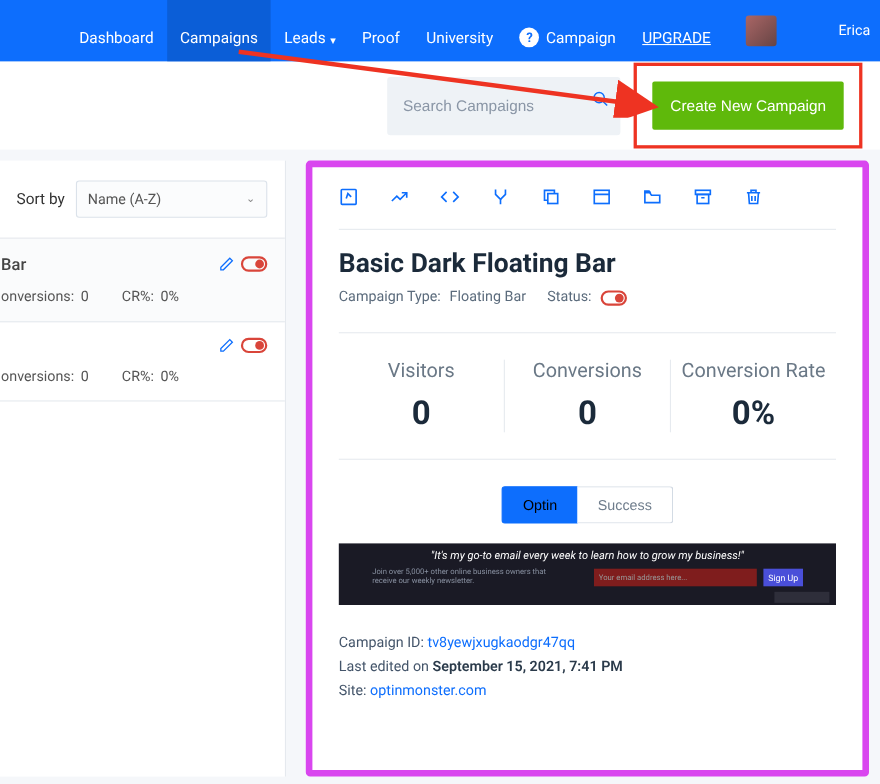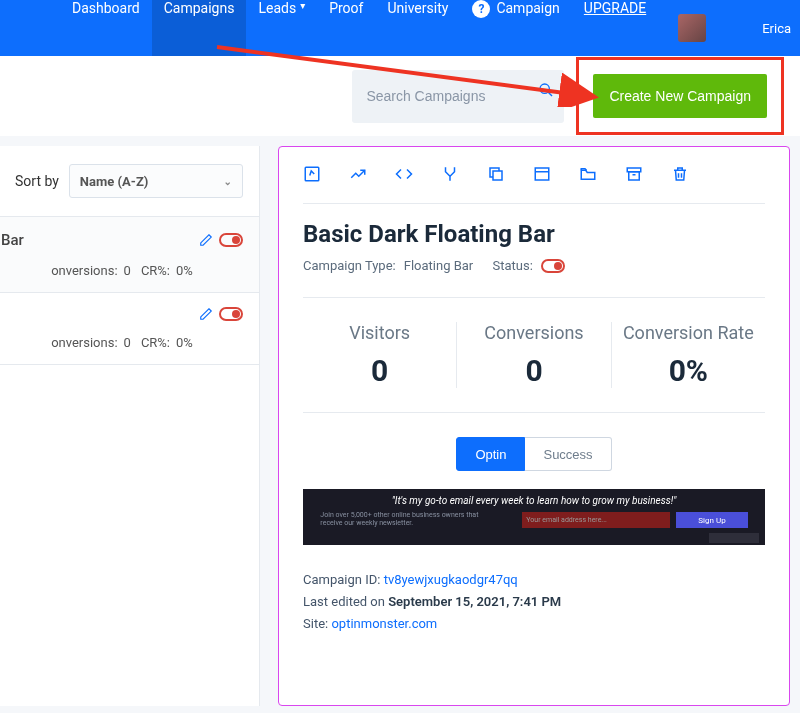--- a/index.html
+++ b/index.html
@@ -1,20 +1,20 @@
 <!DOCTYPE html>
 <html><head>
 <meta charset="utf-8">
 <style>
   * { box-sizing: border-box; margin: 0; padding: 0; }
   body { font-family: -apple-system, BlinkMacSystemFont, "Segoe UI", Roboto, sans-serif; background: #f5f7fa; width: 800px; height: 713px; overflow: hidden; }
   
   
   .topnav { background: #0d6efd; height: 56px; display: flex; align-items: center; padding: 0 20px 0 60px; color: #fff; font-size: 14px; }
-  .nav-item { padding: 0 12px; height: 56px; display: flex; align-items: flex-start; cursor: pointer; }
+  .nav-item { padding: 13px 12px; height: 56px; display: flex; align-items: flex-end; cursor: pointer; }
   .nav-item.active { background: #0b5ed7; }
   .chev { margin-left: 4px; font-size: 10px; }
   .help-icon { width: 18px; height: 18px; border-radius: 50%; background: #fff; color: #0d6efd; display: inline-flex; align-items: center; justify-content: center; font-size: 12px; font-weight: bold; margin-right: 6px; }
   .upgrade { text-decoration: underline; }
   .spacer { flex: 1; }
   .avatar { width: 28px; height: 28px; border-radius: 3px; background: linear-gradient(135deg,#a66,#644); margin: 0 8px 0 20px; }
   .user { display: flex; align-items: center; font-size: 13px; gap: 48px; }
 
   
   .subheader { background: #fff; height: 80px; display: flex; align-items: center; justify-content: flex-end; padding: 0 16px; position: relative; }
@@ -26,55 +26,55 @@
   .red-border { border: 3px solid #e32; padding: 14px; }
 
   
   .arrow-svg { position: absolute; top: 42px; left: 215px; width: 410px; height: 65px; pointer-events: none; }
 
   
   .body-row { display: flex; margin-top: 10px; height: 560px; }
   .sidebar { width: 265px; background: #fff; border-right: 1px solid #e5e9ee; padding-top: 18px; margin-left: -5px; }
   .sortby { display: flex; align-items: center; padding: 0 16px 18px 20px; font-size: 14px; color: #333; }
   .sortby-label { margin-right: 10px; }
-  .sort-select { flex:1; height: 34px; border: 1px solid #dbe2ea; border-radius: 3px; background: #fbfcfd; padding: 0 10px; font-size: 13px; color: #555; display: flex; align-items: center; justify-content: space-between; cursor: pointer; font-weight: bold; }
+  .sort-select { flex:1; height: 34px; border: 1px solid #dbe2ea; border-radius: 3px; background: #fbfcfd; padding: 0 10px; font-size: 13px; color: #555; display: flex; align-items: center; justify-content: space-between; cursor: pointer; }
   .side-item { border-top: 1px solid #e5e9ee; border-bottom: 1px solid #e5e9ee; padding: 14px 16px 14px 6px; font-size: 13px; color: #444; }
   .side-item + .side-item { border-top: none; }
   .side-row1 { display: flex; justify-content: space-between; align-items: center; margin-bottom: 14px; font-size: 15px; font-weight: 500; }
   .side-actions { display: flex; align-items: center; gap: 6px; }
   .edit-icon { color: #0d6efd; }
   .toggle { width: 24px; height: 14px; border: 2px solid #d9453a; border-radius: 8px; position: relative; }
   .toggle::after { content: ''; position: absolute; width: 8px; height: 8px; background: #d9453a; border-radius: 50%; top: 1px; right: 1px; }
-  .side-row2 { display: flex; gap: 10px; color: #555; justify-content: center; }
+  .side-row2 { display: flex; gap: 30px; color: #555; }
   .side-metric { display: flex; align-items: center; gap: 6px; font-size: 13px; }
 
   
-  .main { flex: 1; background: #fff; margin-left: 18px; margin-right: 10px; border: 1px solid #d946ef; border-radius: 4px; padding: 18px 24px; overflow-y: auto; }
+  .main { flex: 1; background: #fff; margin-left: 18px; margin-right: 10px; border: 6px solid #d946ef; border-radius: 4px; padding: 18px 24px; overflow-y: auto; }
   .icon-toolbar { display: flex; gap: 28px; color: #0d6efd; padding-bottom: 20px; border-bottom: 1px solid #e6eaef; }
   .icon-toolbar .tbicon { width: 18px; height: 18px; cursor: pointer; }
   .title { font-size: 24px; font-weight: 700; color: #1b2a3a; margin-top: 16px; }
   .meta-line { font-size: 13px; color: #5b6b7c; margin-top: 10px; display: flex; align-items: center; gap: 8px; }
   .divider { border-top: 1px solid #e6eaef; margin: 24px 0; }
   .stats { display: flex; text-align: center; }
   .stat { flex: 1; }
   .stat + .stat { border-left: 1px solid #e6eaef; }
   .stat-label { font-size: 18px; color: #6a7886; margin-bottom: 10px; }
   .stat-value { font-size: 30px; font-weight: 700; color: #1b2a3a; }
   .tab-pair { display: flex; justify-content: center; margin-top: 4px; }
   .tab-btn { height: 34px; padding: 0 18px; font-size: 13px; border: 1px solid #cfd7e1; background: #fff; color: #6f7d8c; cursor: pointer; }
   .tab-btn:first-child { border-radius: 3px 0 0 3px; }
   .tab-btn:last-child { border-radius: 0 3px 3px 0; border-left: none; }
-  .tab-btn.active { background: #0d6efd; color: #ffffff; border-color: #0d6efd; }
+  .tab-btn.active { background: #0d6efd; color: #000000; border-color: #0d6efd; }
 
   .preview { margin: 18px 0 0 0; background: #1a1a25; height: 56px; position: relative; color: #fff; font-size: 10px; display: flex; flex-direction: column; align-items: center; padding: 6px 0; }
   .preview-quote { font-style: italic; font-size: 10px; }
   .preview-row { display: flex; align-items: center; gap: 6px; margin-top: 6px; }
   .preview-desc { font-size: 7px; color: #8890a0; width: 160px; line-height: 1.1; }
   .preview-input { width: 148px; height: 16px; background: #7f1d1d; font-size: 7px; color: #999; padding: 0 4px; display: flex; align-items: center; margin-left: 36px; }
-  .preview-btn { background: #4a4fd9; color: #fff; font-size: 8px; height: 16px; padding: 0 22px; display: flex; align-items: center; }
+  .preview-btn { background: #4a4fd9; color: #fff; font-size: 8px; height: 16px; padding: 0 4px; display: flex; align-items: center; }
   .preview-corner { position: absolute; right: 6px; bottom: 2px; width: 50px; height: 10px; background: #2e2e3a; }
 
   .campaign-meta { margin-top: 24px; font-size: 13px; color: #44556a; line-height: 1.7; }
   .campaign-meta a { color: #0d6efd; text-decoration: none; }
   .campaign-meta strong { font-weight: 600; color: #2a3a4a; }
 
   svg { display: block; }
 </style>
 </head>
 <body>

